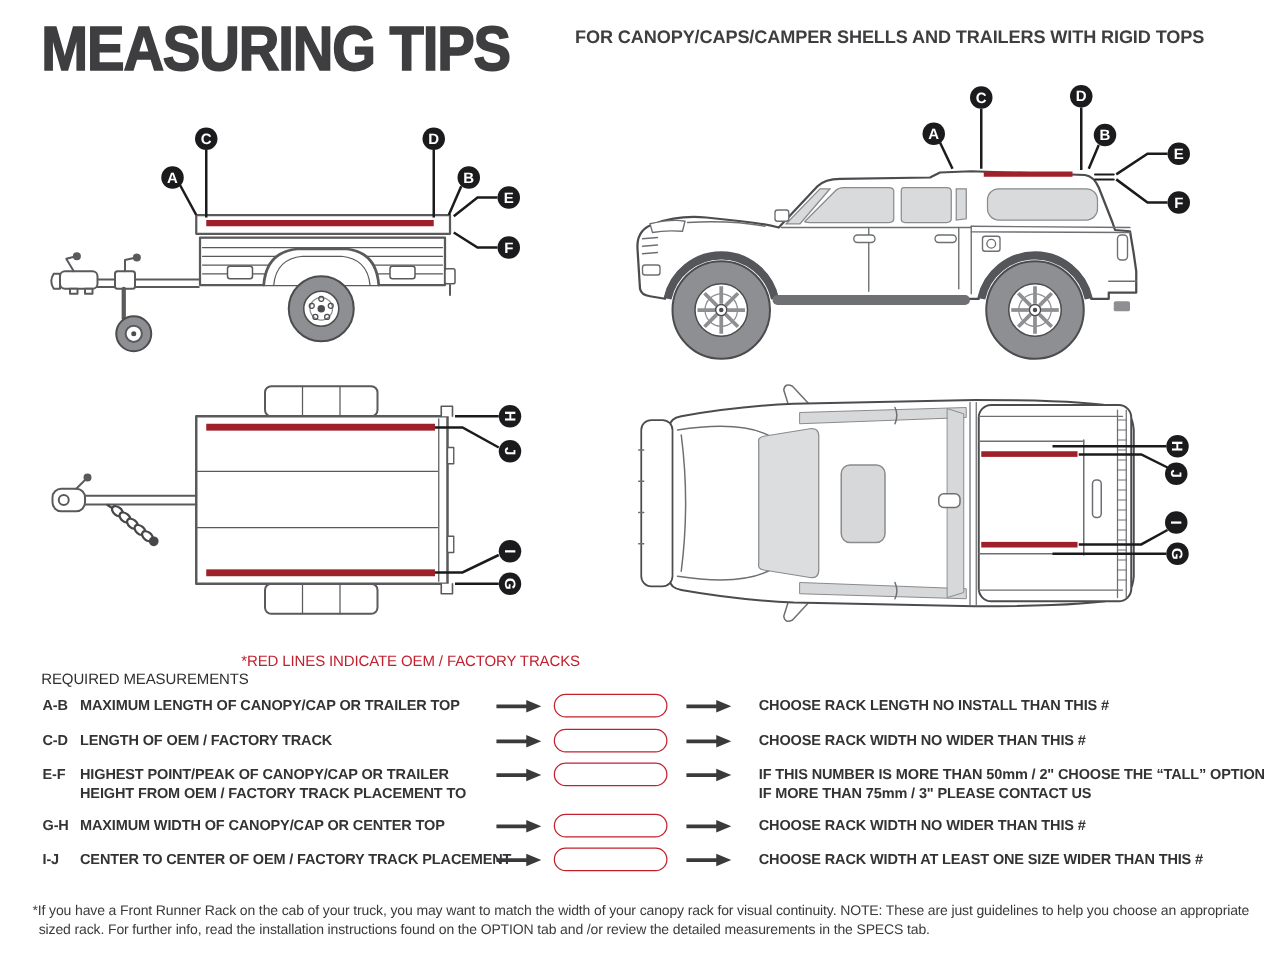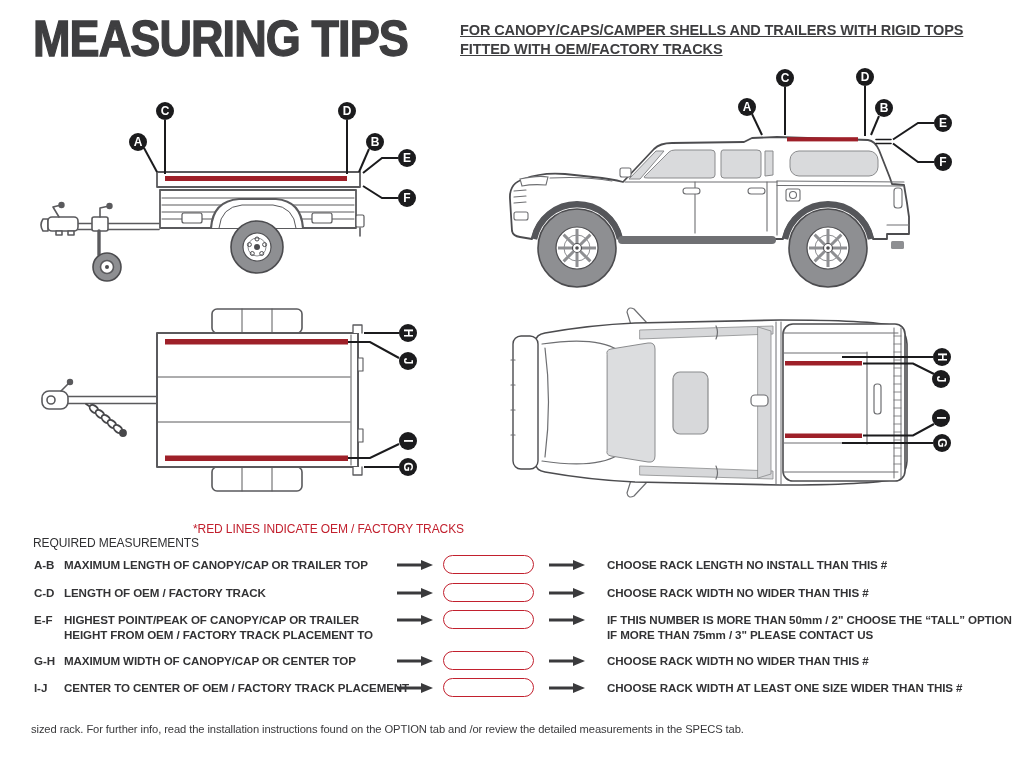--- a/index.html
+++ b/index.html
@@ -8,21 +8,21 @@
     font-family:"Liberation Sans",sans-serif;color:#3a3a3c;
   }
   .abs{position:absolute}
   .title{
     left:33px;top:10px;font-size:50px;font-weight:bold;color:#3e3e40;
     letter-spacing:-1px;transform:scaleX(.9);transform-origin:left top;
     -webkit-text-stroke:1.3px #3e3e40;white-space:nowrap;
   }
   .subtitle{
     left:460px;top:21px;font-size:14.5px;font-weight:bold;color:#3e3e40;
-    line-height:19px;letter-spacing:-.1px;white-space:nowrap;text-decoration:underline;
+    line-height:19px;letter-spacing:-.1px;white-space:nowrap;
   }
   svg.diagram{position:absolute}
   .m-head{left:33px;top:536px;font-size:12px;font-weight:normal;color:#303032;letter-spacing:-.1px;white-space:nowrap}
   .m-legend{left:193px;top:522px;font-size:12px;font-weight:normal;color:#c2202e;letter-spacing:-.1px;white-space:nowrap}
   .m-row{position:absolute;left:0;width:1024px;font-size:11.6px;font-weight:bold;letter-spacing:-.1px;line-height:15px;color:#333335}
   .m-code{position:absolute;left:34px}
   .m-desc{position:absolute;left:64px;white-space:nowrap}
   .m-guid{position:absolute;left:607px;white-space:nowrap}
   .m-line{display:block}
   .m-arrow{position:absolute;top:2px}
@@ -35,21 +35,20 @@
   .footnote{left:26px;top:722px;font-size:11.2px;font-weight:normal;line-height:15px;letter-spacing:-.1px;color:#39393b;white-space:nowrap}
   .footnote .fn2{padding-left:5px}
   text.callout{font-family:"Liberation Sans",sans-serif;font-size:12px;font-weight:bold;fill:#fff;text-anchor:middle}
 </style>
 </head>
 <body>
 
 <div class="abs title">MEASURING TIPS</div>
 <div class="abs subtitle">
   <div>FOR CANOPY/CAPS/CAMPER SHELLS AND TRAILERS WITH RIGID TOPS</div>
-  <div>FITTED WITH OEM/FACTORY TRACKS</div>
 </div>
 
 <svg class="diagram" style="left:30px;top:95px" width="440" height="205" viewBox="0 0 440 205">
   <g stroke="#5a5a5d" stroke-width="1.6" fill="none" stroke-linejoin="round" stroke-linecap="round">
 
     <line x1="16" y1="128.5" x2="129" y2="128.5"></line>
     <line x1="16" y1="134.5" x2="129" y2="134.5"></line>
 
     <path d="M 13,124 Q 9,130 13,136 L 18,136 L 18,124 Z" fill="#fff"></path>
     <rect x="18" y="122" width="30" height="14" rx="4" fill="#fff"></rect>
@@ -480,14 +479,15 @@
   <svg class="m-arrow a2" width="36" height="12" viewBox="0 0 36 12">
       <line x1="0" y1="6" x2="25" y2="6" stroke="#3a3a3c" stroke-width="3"></line>
       <polygon points="24,1 36,6 24,11" fill="#3a3a3c"></polygon>
     </svg>
   <span class="m-guid">
     <span class="m-line">CHOOSE RACK WIDTH AT LEAST ONE SIZE WIDER THAN THIS #</span>
   </span>
 </div>
 
 <div class="abs footnote">
+  <div class="fn1">*If you have a Front Runner Rack on the cab of your truck, you may want to match the width of your canopy rack for visual continuity. NOTE: These are just guidelines to help you choose an appropriate</div>
   <div class="fn2">sized rack. For further info, read the installation instructions found on the OPTION tab and /or review the detailed measurements in the SPECS tab.</div>
 </div>
 
 </body></html>

